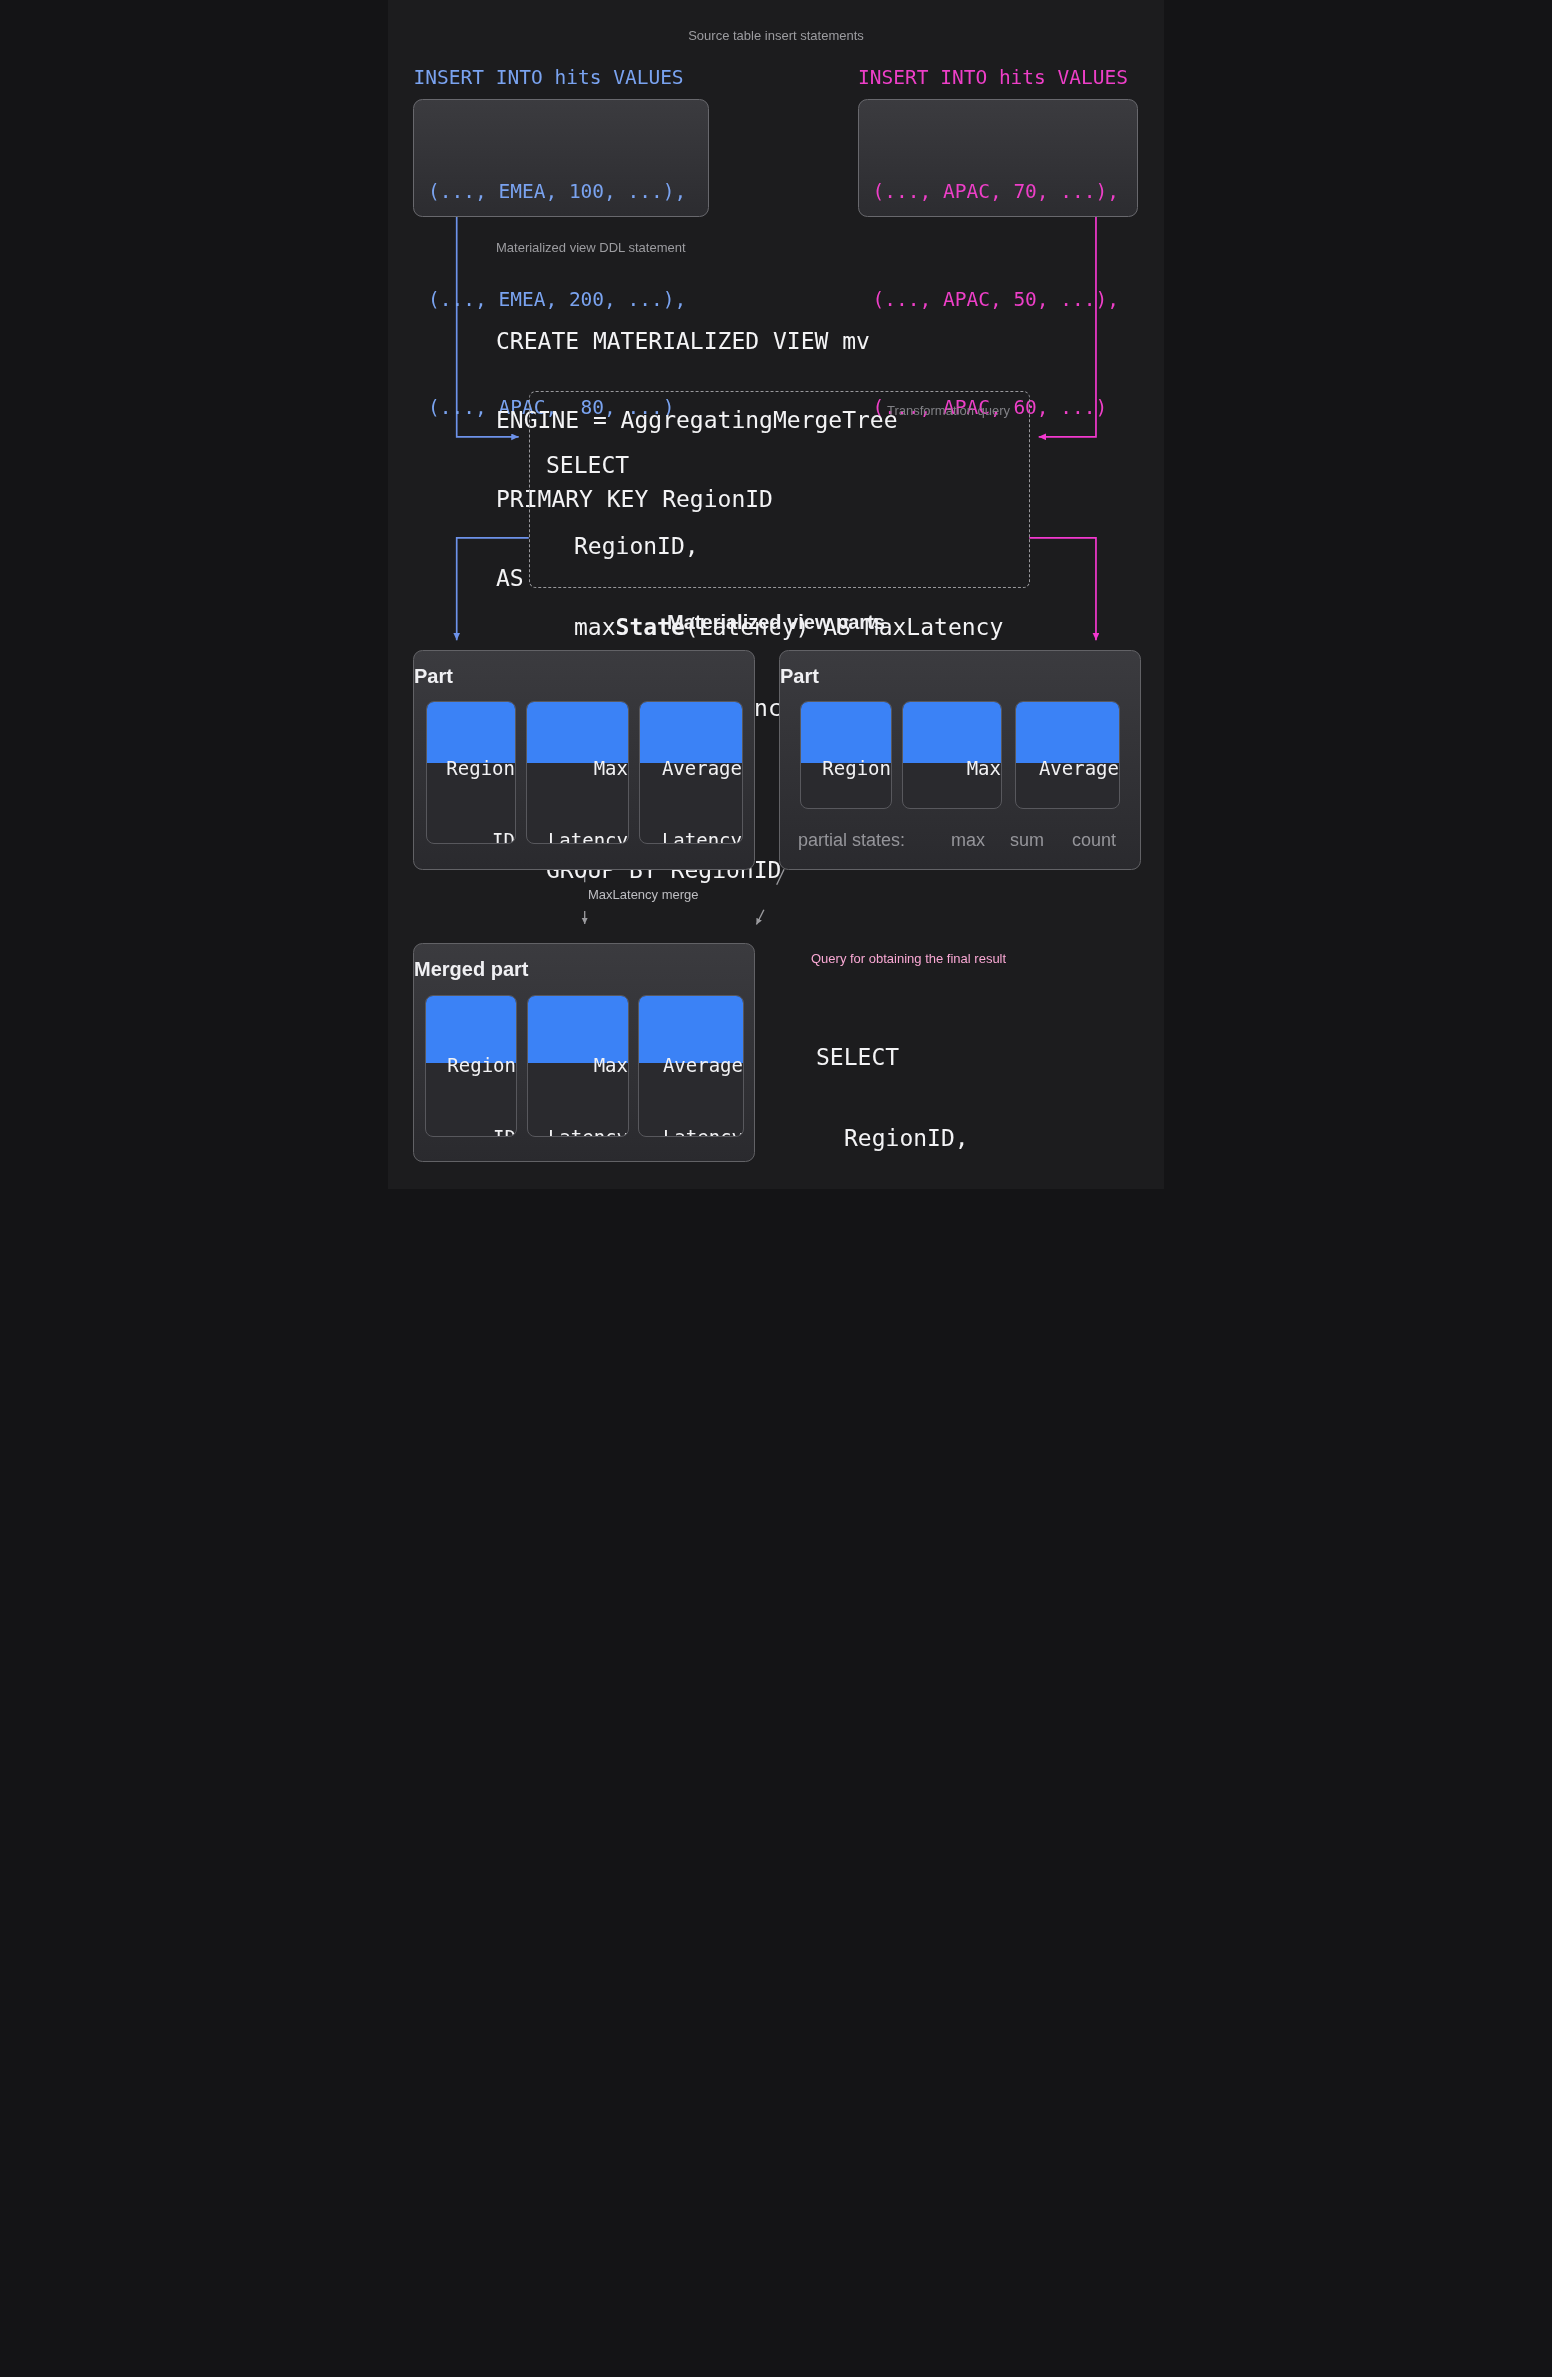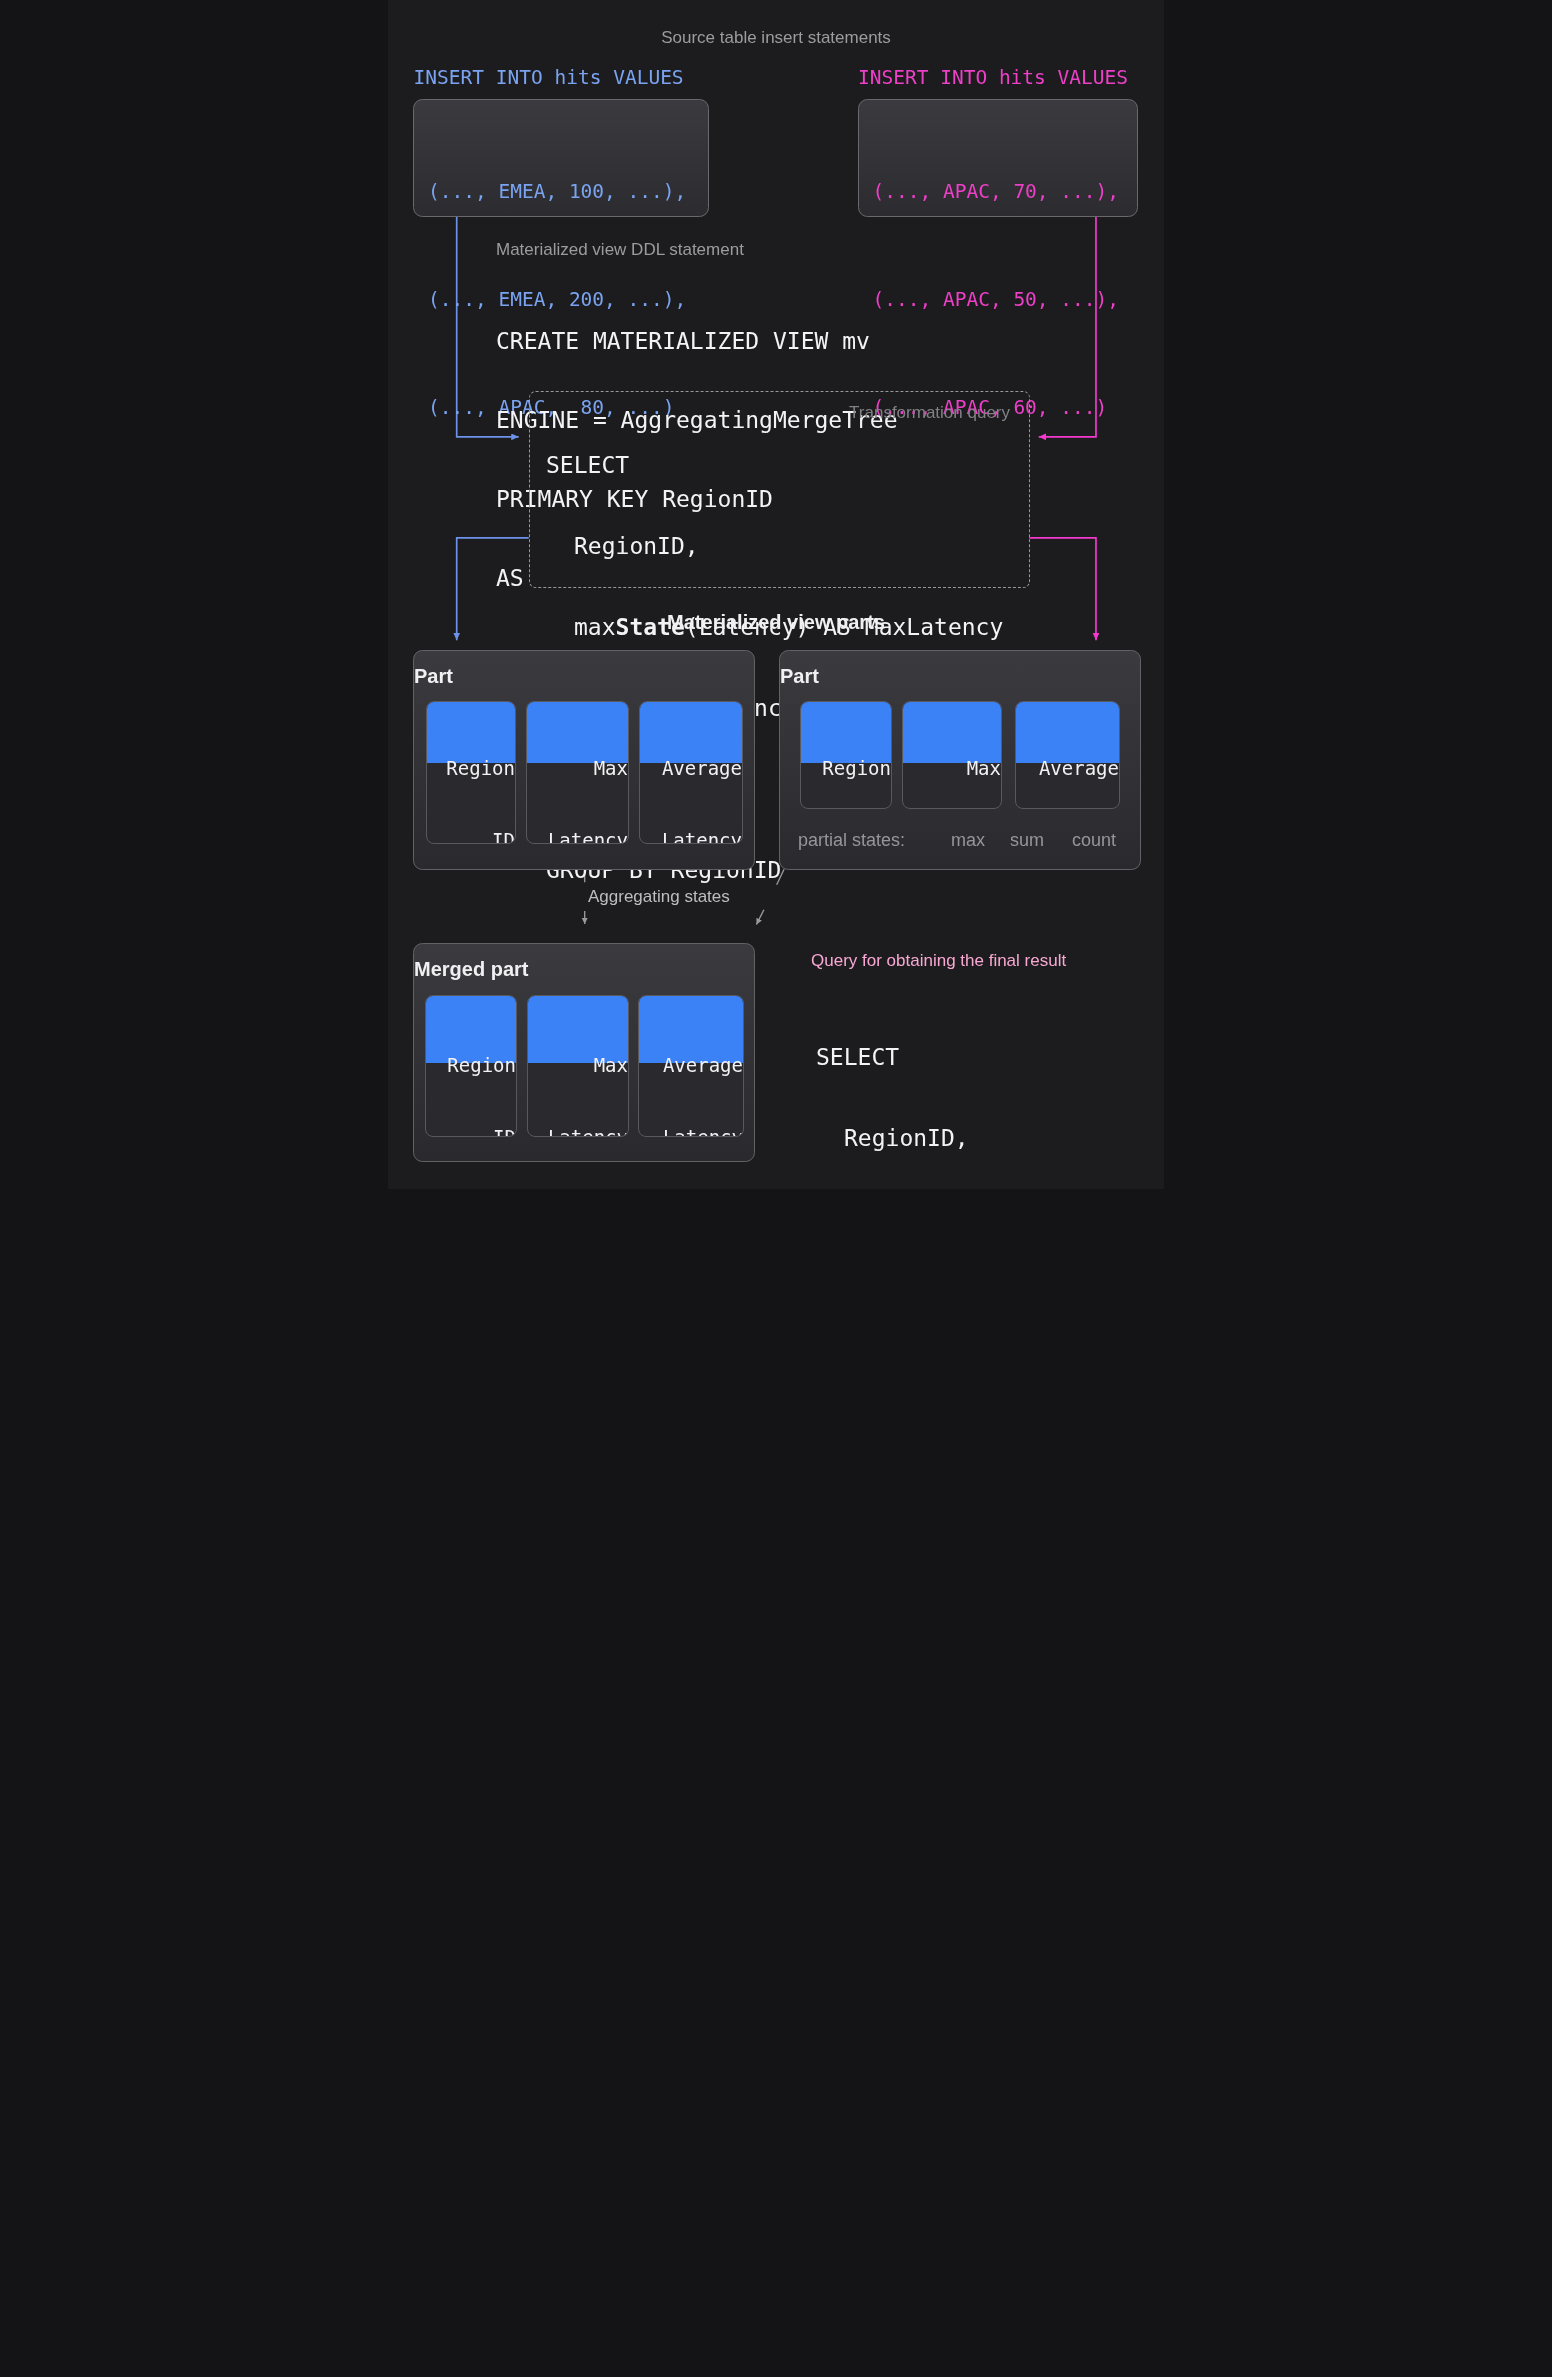--- a/index.html
+++ b/index.html
@@ -2,21 +2,21 @@
 <html style="font-size:10.8px"><head>
 <meta charset="utf-8">
 <style>
   html,body{margin:0;padding:0;background:#141416;}
   #canvas{
     position:relative;width:776px;height:1189px;margin:0 auto;
     background:#1c1c1e;overflow:hidden;
     font-family:"Liberation Sans",sans-serif;
   }
   .abs{position:absolute;}
-  .label{font-size:17px;color:#9c9ca0;white-space:nowrap;}
+  .label{font-size:13px;color:#9c9ca0;white-space:nowrap;}
   .heading{font-size:20px;font-weight:600;color:#f0f0f3;white-space:nowrap;}
   .mono{font-family:"DejaVu Sans Mono",monospace;white-space:pre;}
   .mono-sm{font-size:19.5px;}
   .mono-lg{font-size:23px;color:#f3f3f5;}
   .blue{color:#7aa3f0;}
   .pink{color:#ee3fc8;}
   .white{color:#ececef;}
   .b{font-weight:bold;}
   .codebox{
     border:1.3px solid #68686d;border-radius:9.4px;
@@ -188,21 +188,21 @@
     </div>
     <div class="subrows mono pink" style="padding-top:11.5px;">
       
     </div>
   </div>
   <div class="abs gray-label" style="left:410px;top:830px;">partial states:</div>
   <div class="abs gray-label" style="left:580px;top:830px;transform:translateX(-50%);">max</div>
   <div class="abs gray-label" style="left:639px;top:830px;transform:translateX(-50%);">sum</div>
   <div class="abs gray-label" style="left:706px;top:830px;transform:translateX(-50%);">count</div>
 
-  <div class="abs label" style="left:200px;top:887px;color:#bebec2;">Aggregating states</div>
+  <div class="abs label" style="left:200px;top:887px;color:#bebec2;">MaxLatency merge</div>
 
   <div class="abs partbox" style="left:25px;top:943px;width:340px;height:217px;">
     <div class="part-title heading" style="top:14px;">Merged part</div>
   </div>
   <div class="subbox" style="left:37px;top:995px;width:92px;height:142px;">
     <div class="subhead mono" style="height:67px;padding-top:8.8px;">
       <div>Region</div>
       <div>ID</div>
     </div>
     <div class="subrows mono white" style="padding-top:8px;line-height:35px;">

